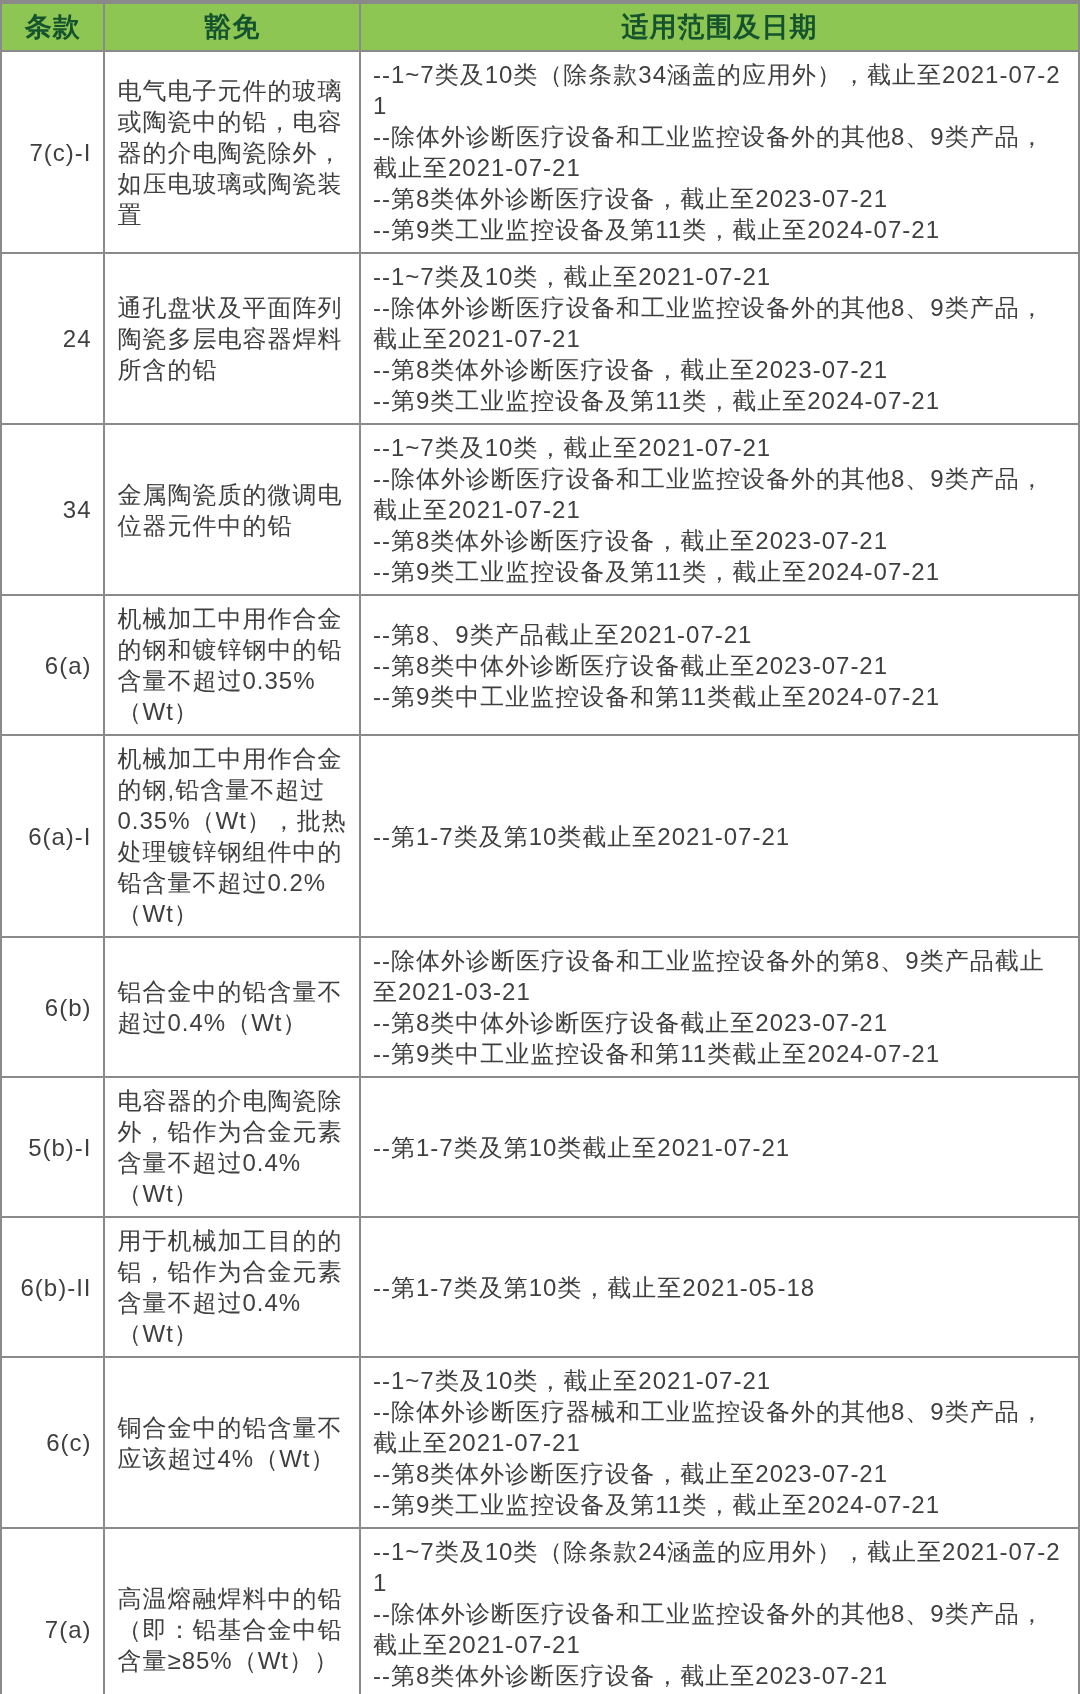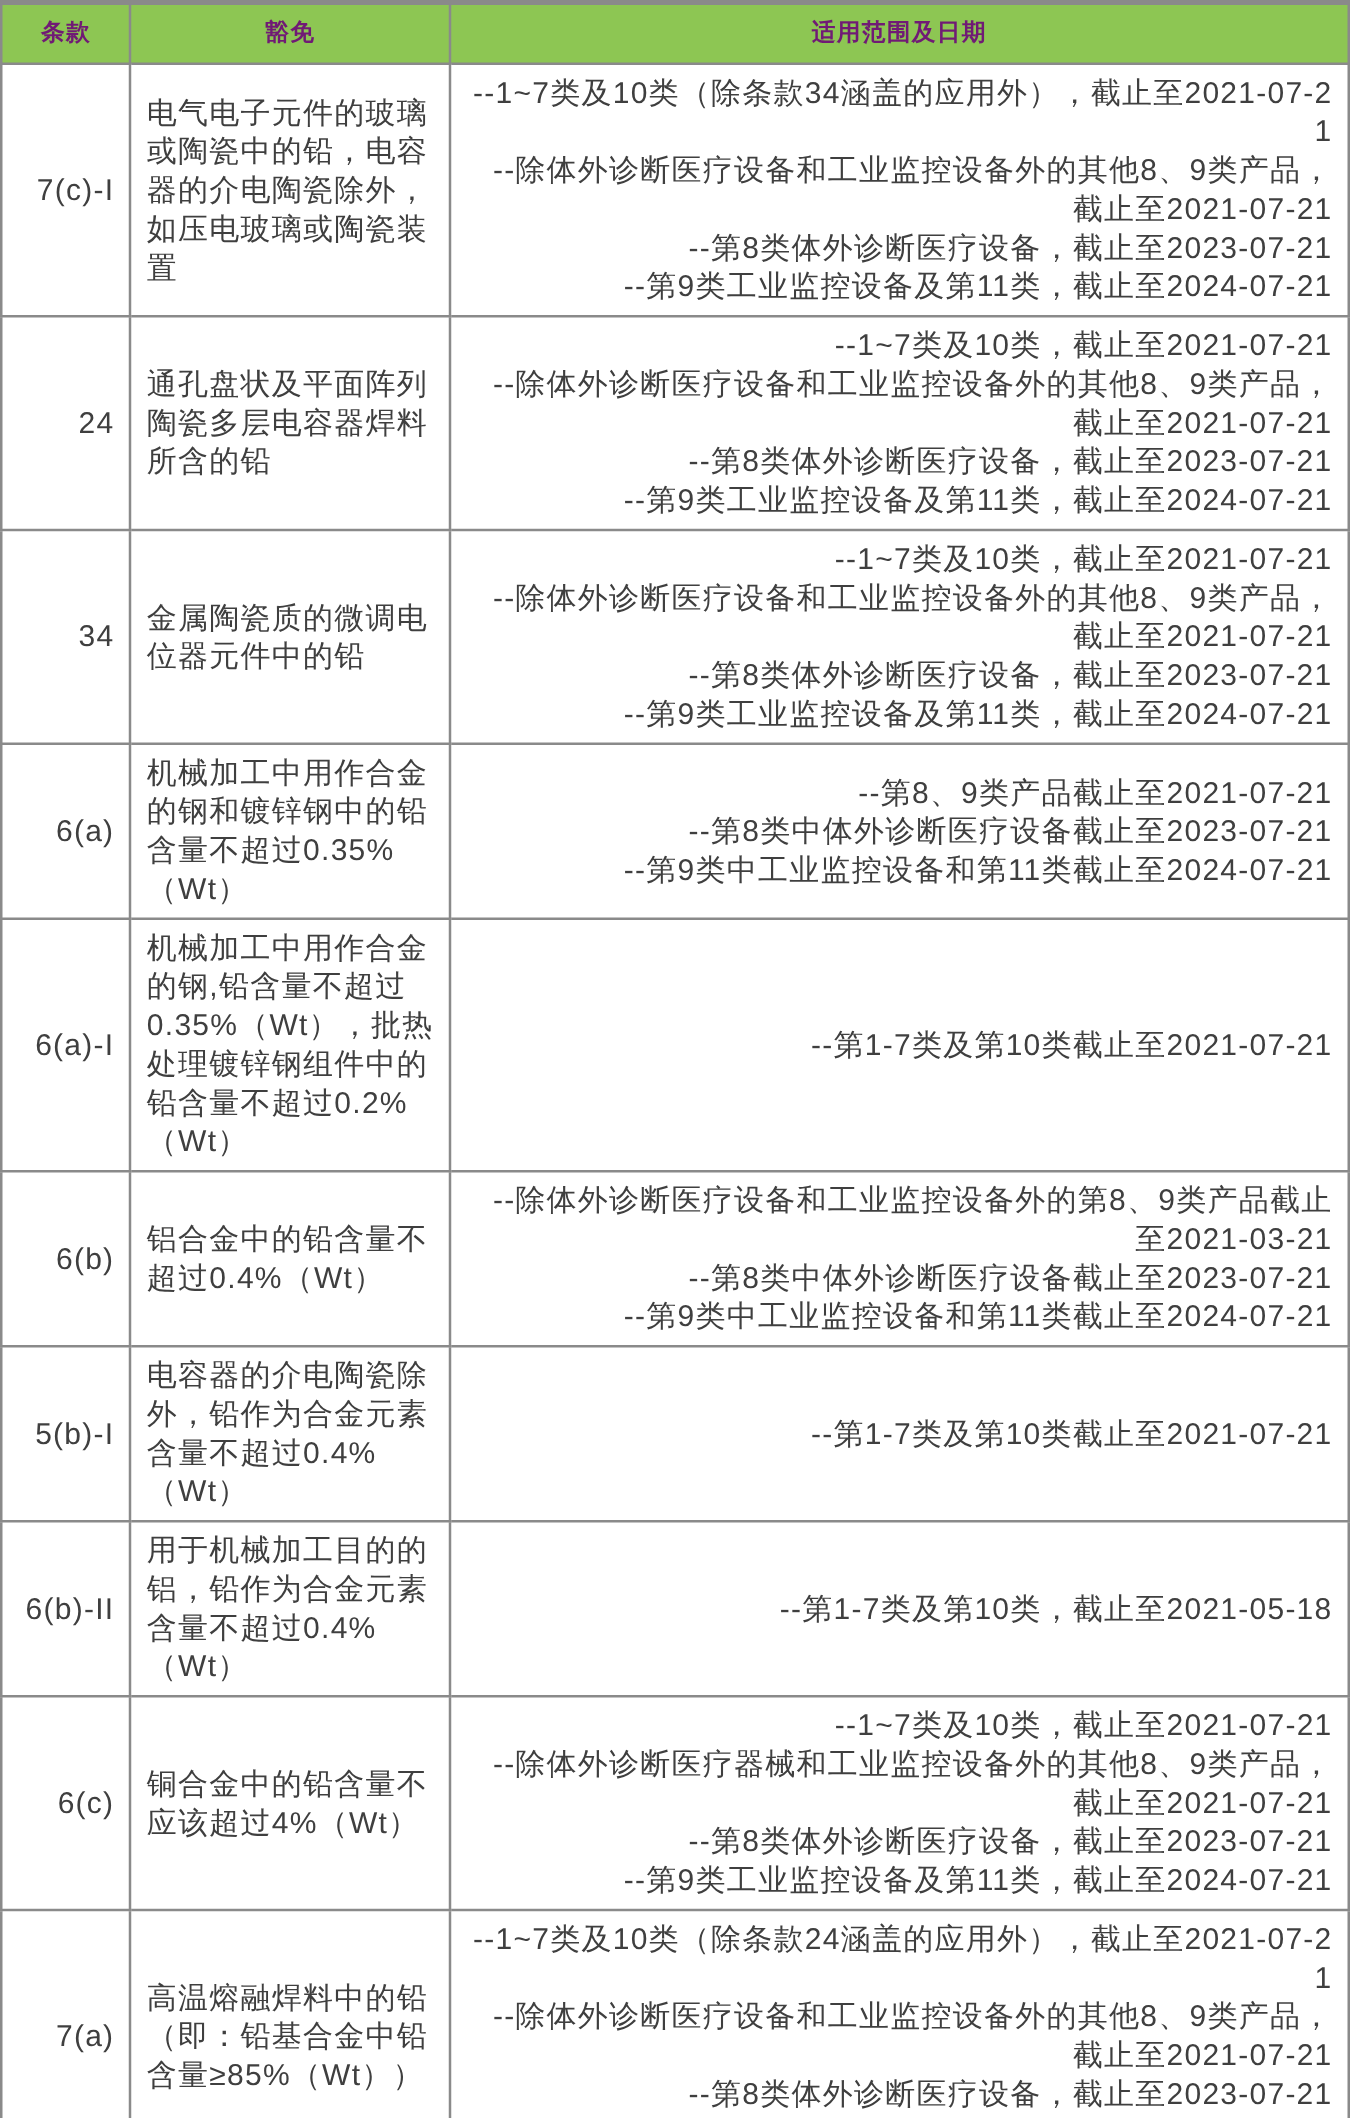--- a/index.html
+++ b/index.html
@@ -19,22 +19,22 @@
     border-top: 4px solid #8a8a8a;
     border-bottom: 4px solid #8a8a8a;
     border-left: 2px solid #8a8a8a;
     border-right: 2px solid #8a8a8a;
   }
   table.exemption col.c-clause   { width: 9.6%; }
   table.exemption col.c-exempt   { width: 23.7%; }
   table.exemption col.c-scope    { width: 66.7%; }
   table.exemption th {
     background: #8dc653;
-    color: #701a75;
-    font-size: 19px;
+    color: #14532d;
+    font-size: 27px;
     font-weight: bold;
     text-align: center;
     vertical-align: middle;
     padding: 5px 4px;
     border: 2px solid #8a8a8a;
     letter-spacing: 1px;
     line-height: 36px;
   }
   table.exemption td {
     border: 2px solid #8a8a8a;
@@ -56,21 +56,20 @@
     padding-left: 15px;
     padding-right: 8px;
   }
   td.scope {
     text-align: left;
     padding-left: 14px;
     padding-right: 10px;
   }
   td.scope .scope-line {
     margin: 0;
-    text-align: right;
   }
 </style>
 </head>
 <body>
 
 <div class="table-wrap">
   <table class="exemption">
     <colgroup>
       <col class="c-clause">
       <col class="c-exempt">

